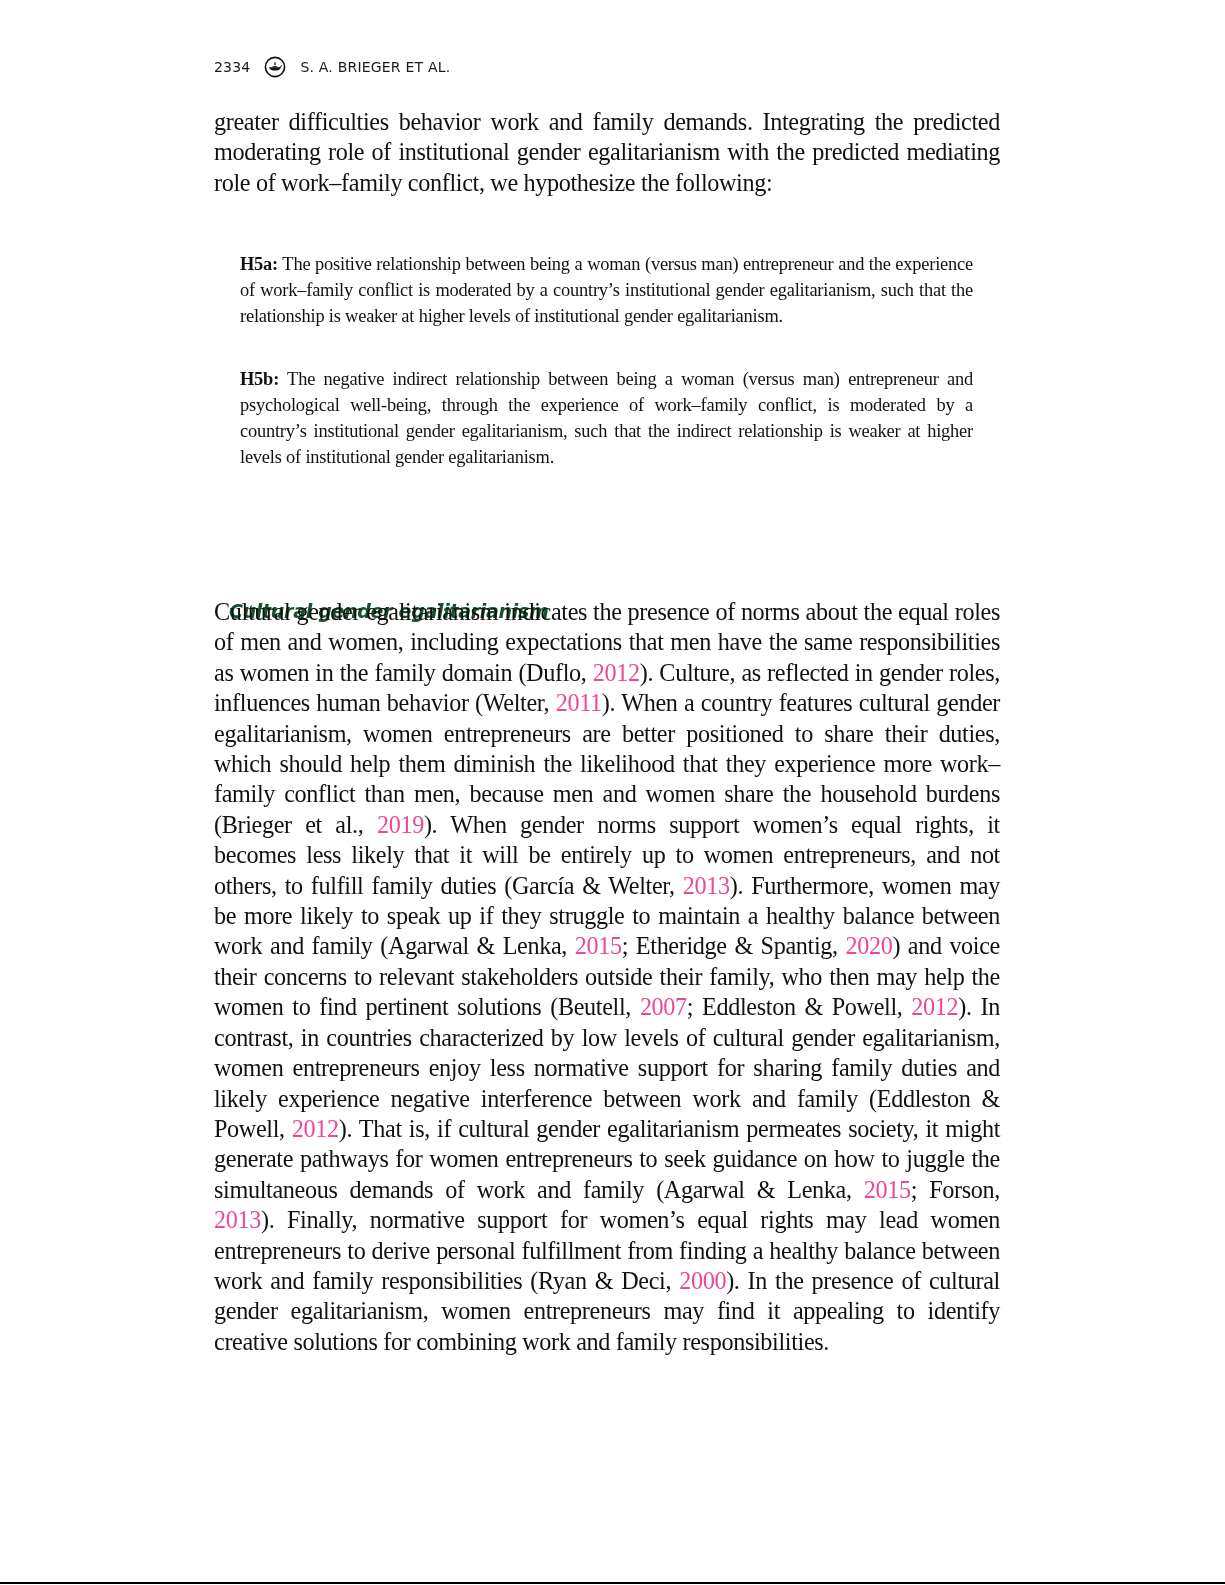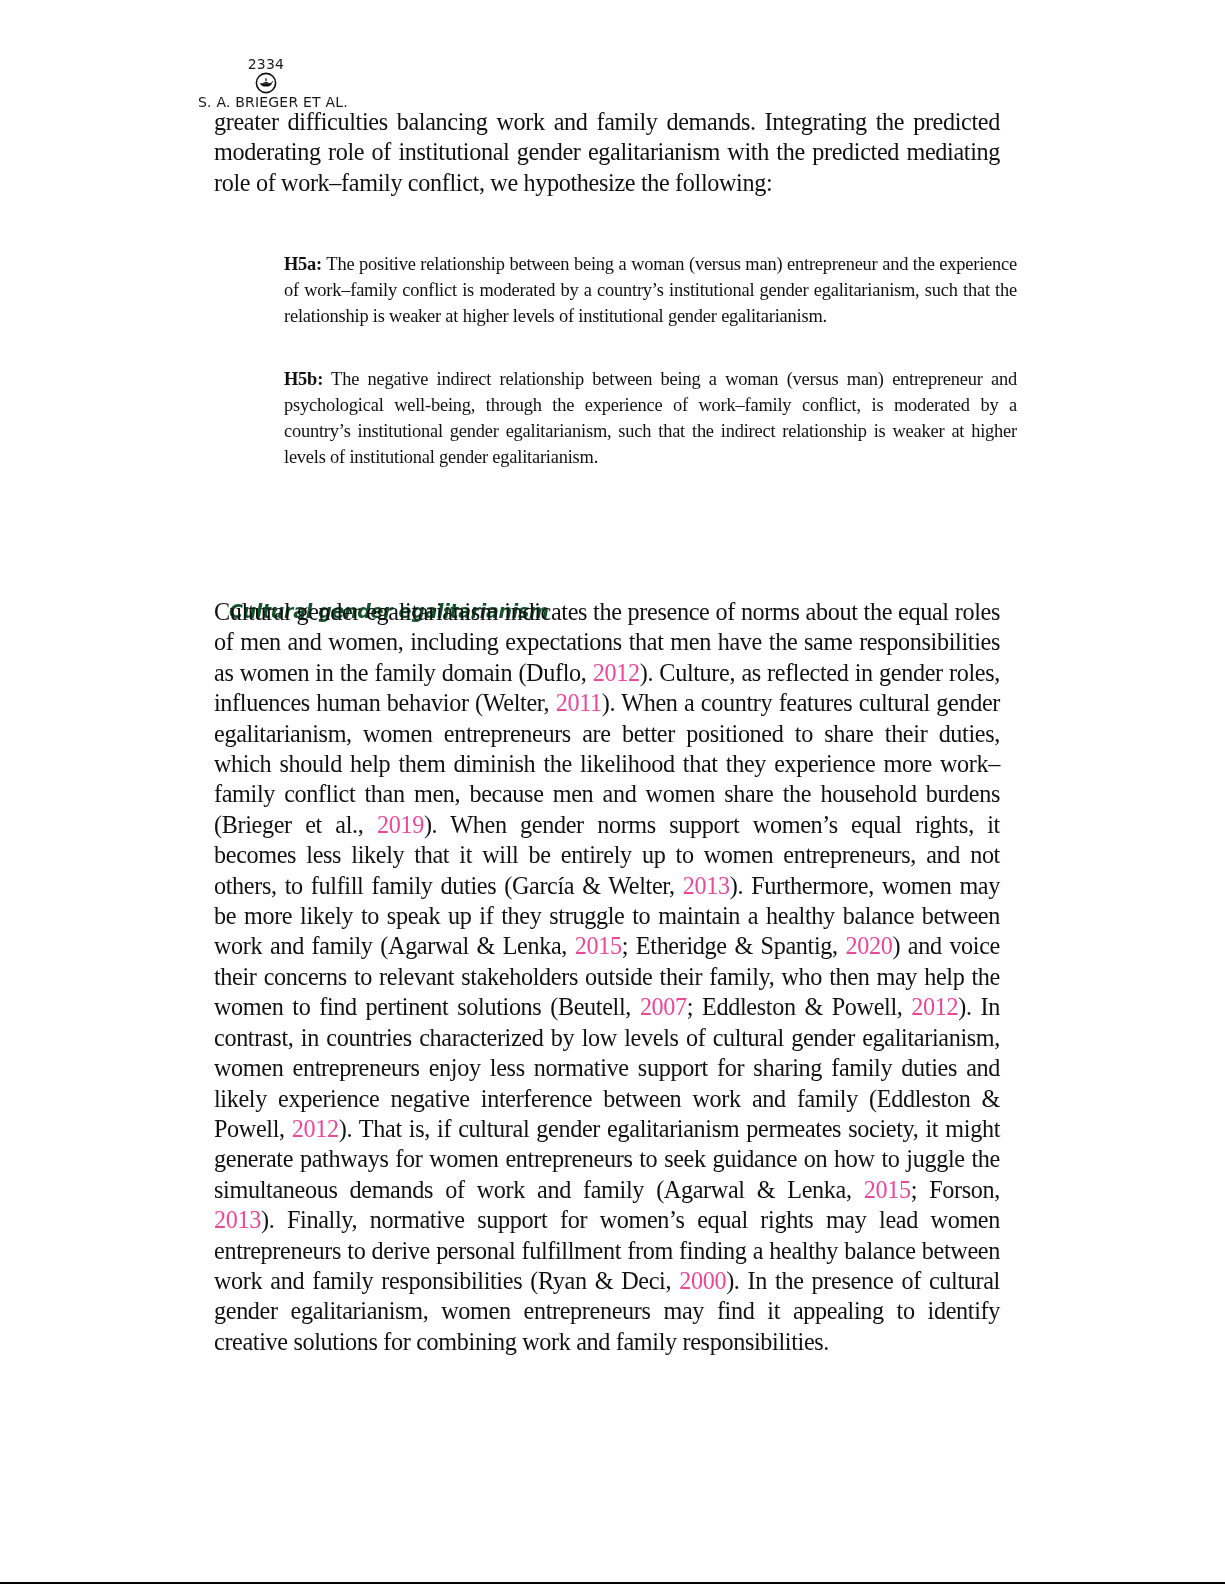--- a/index.html
+++ b/index.html
@@ -1,37 +1,36 @@
 <!DOCTYPE html>
 <html><head>
 <meta charset="utf-8">
 <style>
   html, body { margin: 0; padding: 0; background: #ffffff; }
   body { width: 1225px; height: 1585px; position: relative; overflow: hidden; color: #111111; }
   .running-head {
-    position: absolute; left: 198px; top: 56px;
+    position: absolute; left: 214px; top: 56px;
     font-family: "DejaVu Sans", sans-serif; font-size: 14px; color: #1a1a1a;
-    display: flex; align-items: center; letter-spacing: 0.2px; flex-direction: column;
+    display: flex; align-items: center; letter-spacing: 0.2px;
   }
   .running-head .pno { margin-right: 14px; }
   .running-head .logo { width: 22px; height: 22px; margin-right: 14px; display: inline-block; }
   .running-head .logo svg { display: block; }
   .text-block {
     position: absolute; left: 214px; width: 786px;
     font-family: "Liberation Serif", serif; font-size: 24.2px; line-height: 30.4px;
     text-align: justify; text-align-last: left; color: #111111;
     letter-spacing: -0.35px;
   }
   .intro { top: 107px; }
   .hyp {
     position: absolute; left: 240px; width: 733px;
     font-family: "Liberation Serif", serif; font-size: 18.4px; line-height: 26px;
     text-align: justify; text-align-last: left; color: #111111;
     letter-spacing: -0.2px;
-    margin-left: 44px;
   }
   .hyp b { font-weight: bold; }
   .h5a { top: 251px; }
   .h5b { top: 366px; }
   .section-heading {
     position: absolute; left: 214px; top: 600px;
     font-family: "DejaVu Sans", sans-serif; font-style: italic; font-weight: bold;
     font-size: 19px; color: #14532d; letter-spacing: -0.3px; margin-left: 15px;
   }
   .body-para { top: 597px; }
@@ -50,21 +49,21 @@
       <circle cx="11" cy="11" r="9.6" fill="none" stroke="#111" stroke-width="1.6"></circle>
       <path d="M5 11.2 H17 Q16 14.6 11 14.6 Q6 14.6 5 11.2 Z" fill="#111"></path>
       <path d="M7.5 11.2 Q11 8.6 14.5 11.2 Z" fill="#111"></path>
       <rect x="10.4" y="6.2" width="1.2" height="3" fill="#111"></rect>
       <path d="M14.5 12 Q17.5 11 17.8 9.2" fill="none" stroke="#111" stroke-width="1"></path>
     </svg>
   </span>
   <span>S. A. BRIEGER ET AL.</span>
 </div>
 
-<div class="text-block intro">greater difficulties balancing work and family demands. Integrating the pre­dicted moderating role of institutional gender egalitarianism with the predicted mediating role of work–family conflict, we hypothesize the following:</div>
+<div class="text-block intro">greater difficulties behavior work and family demands. Integrating the pre­dicted moderating role of institutional gender egalitarianism with the predicted mediating role of work–family conflict, we hypothesize the following:</div>
 
 <div class="hyp h5a">
   <b>H5a:</b><span> The positive relationship between being a woman (versus man) entrepreneur and the experience of work–family conflict is moderated by a country’s institutional gender egalitarianism, such that the relationship is weaker at higher levels of institutional gender egalitarianism.</span>
 </div>
 
 <div class="hyp h5b">
   <b>H5b:</b><span> The negative indirect relationship between being a woman (versus man) entrepreneur and psychological well-being, through the experience of work–family conflict, is moderated by a country’s institutional gender egalitarianism, such that the indirect relationship is weaker at higher levels of institutional gender egalitarianism.</span>
 </div>
 
 <div class="section-heading">Cultural gender egalitarianism</div>

